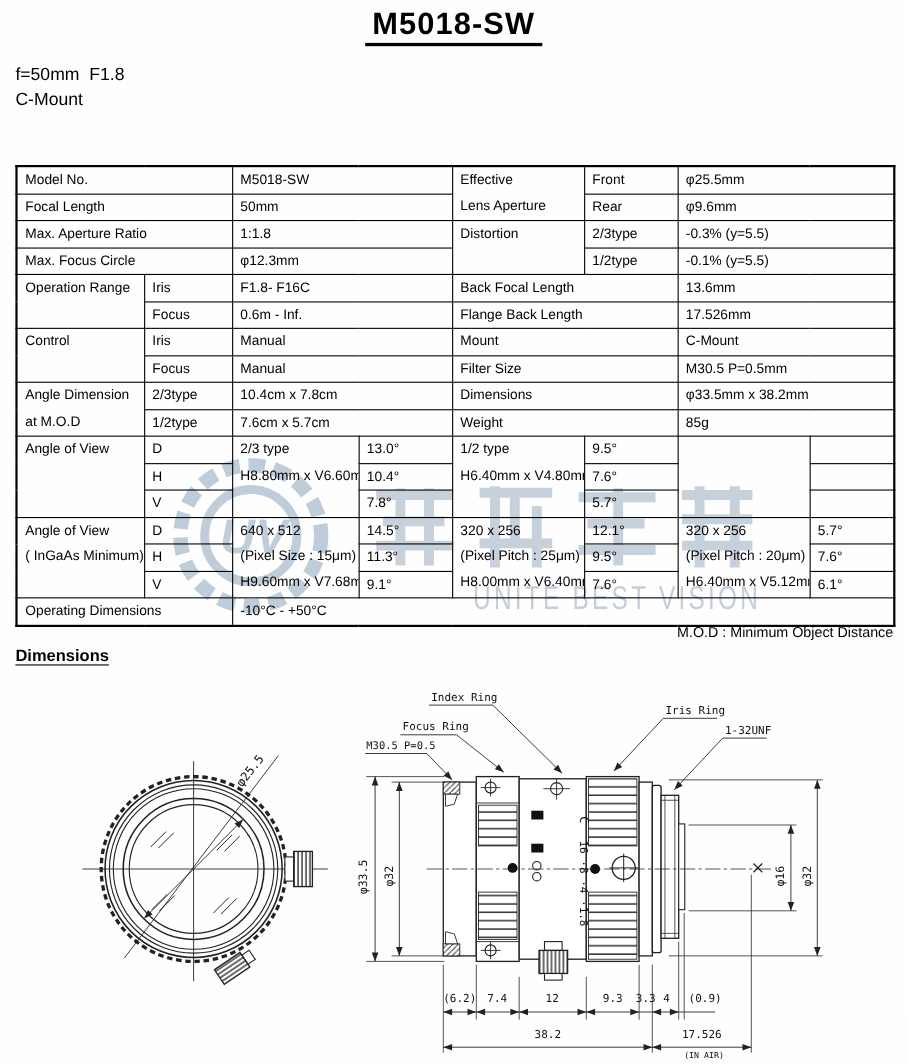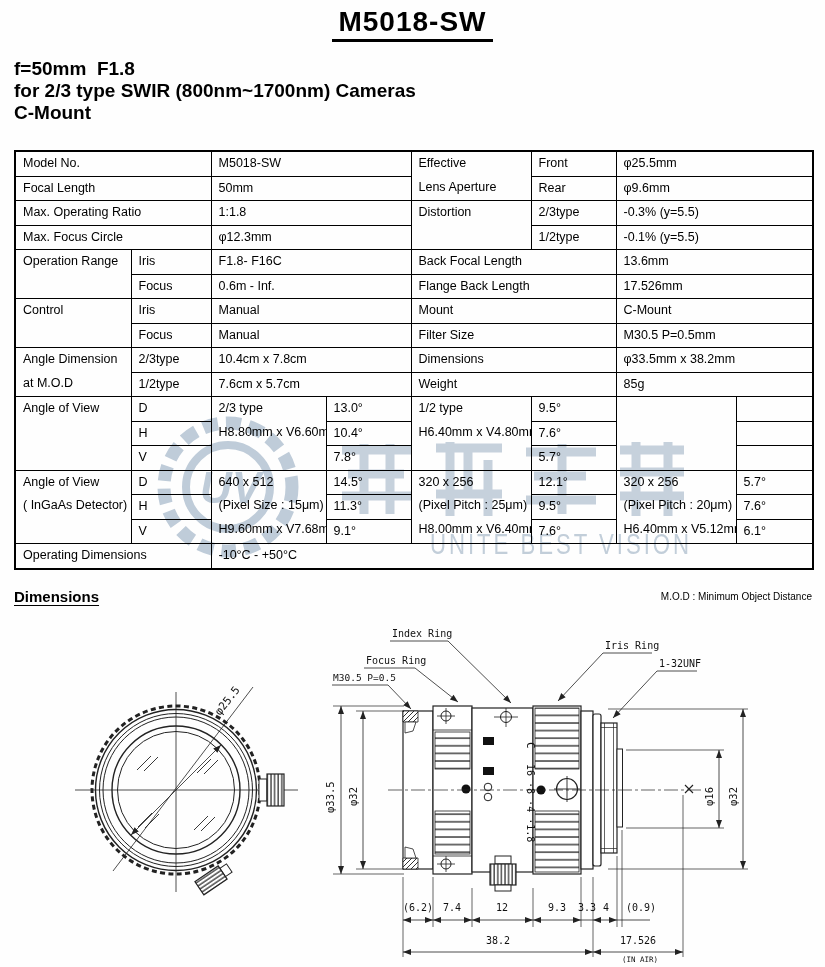--- a/index.html
+++ b/index.html
@@ -1,29 +1,29 @@
 <!DOCTYPE html>
 <html><head>
 <meta charset="utf-8">
 <style>
   html,body{margin:0;padding:0;background:#fff;}
   .page{position:relative;width:825px;height:967px;background:#fefefe;
         font-family:"Liberation Sans",sans-serif;color:#000;overflow:hidden;}
   .title-wrap{position:absolute;top:6px;left:0;width:100%;text-align:center;}
   .title-wrap span{display:inline-block;font-size:28px;font-weight:bold;letter-spacing:1px;
         border-bottom:3px solid #000;padding:0 6px 1px;}
-  .subs{position:absolute;left:14px;top:58px;font-weight:bold;font-size:19px;line-height:22px;}
+  .subs{position:absolute;left:14px;top:58px;font-weight:normal;font-size:16px;line-height:22px;}
   .subs div{white-space:pre;height:22px;}
   .wm-svg{position:absolute;left:0;top:0;width:825px;height:967px;pointer-events:none;}
   table.spec{position:absolute;left:14px;top:150px;width:798px;border-collapse:collapse;
         table-layout:fixed;font-size:12.5px;border:2.5px solid #000;background:transparent;}
   table.spec td{border:1.5px solid #000;padding:0;vertical-align:top;overflow:hidden;}
   table.spec tr{height:22px;margin-left:32px;}
   .cl{height:23.5px;line-height:23.5px;padding-left:7px;white-space:nowrap;}
-  .modnote{position:absolute;top:567px;right:13px;font-size:10px;margin-top:24px;}
+  .modnote{position:absolute;top:567px;right:13px;font-size:13px;}
   .dimhead{position:absolute;top:588px;left:14px;font-size:15px;font-weight:bold;
         text-decoration:underline;text-underline-offset:3px;}
   .draw-svg{position:absolute;left:0;top:0;width:825px;height:967px;pointer-events:none;}
   .draw-svg text{font-family:"DejaVu Sans Mono",monospace;fill:#111;stroke:none;}
 </style>
 </head>
 <body>
 
 <div class="page">
 
@@ -53,21 +53,20 @@
         </g>
     </g>
     <text x="430" y="554" font-size="30" letter-spacing="4" textLength="262" lengthAdjust="spacingAndGlyphs" fill="#bcc9d6" opacity="0.9" font-family="Liberation Sans, sans-serif">UNITE BEST VISION</text>
   </svg>
 
   <div class="title-wrap">
     <span>M5018-SW</span>
   </div>
   <div class="subs">
     <div>f=50mm  F1.8</div>
-    <div>for 2/3 type SWIR (800nm~1700nm) Cameras</div>
     <div>C-Mount</div>
   </div>
 
   <table class="spec">
     <colgroup>
       <col style="width:116px">
         <col style="width:80px">
         <col style="width:115px">
         <col style="width:85px">
       <col style="width:120px">
@@ -103,21 +102,21 @@
           </td>
           <td>
             <div class="cl">Rear</div>
           </td>
           <td colspan="2">
             <div class="cl">φ9.6mm</div>
           </td>
         </tr>
         <tr>
           <td colspan="2">
-            <div class="cl">Max. Operating Ratio</div>
+            <div class="cl">Max. Aperture Ratio</div>
           </td>
           <td colspan="2">
             <div class="cl">1:1.8</div>
           </td>
           <td rowspan="2">
             <div class="cl">Distortion</div>
           </td>
           <td>
             <div class="cl">2/3type</div>
           </td>
@@ -285,21 +284,21 @@
           <td>
             <div class="cl">5.7°</div>
           </td>
           <td>
             <div class="cl"></div>
           </td>
         </tr>
         <tr>
           <td rowspan="3">
             <div class="cl">Angle of View</div>
-            <div class="cl">( InGaAs Detector)</div>
+            <div class="cl">( InGaAs Minimum)</div>
           </td>
           <td>
             <div class="cl">D</div>
           </td>
           <td rowspan="3">
             <div class="cl">640 x 512</div>
             <div class="cl">(Pixel Size : 15μm)</div>
             <div class="cl">H9.60mm x V7.68mm</div>
           </td>
           <td>

